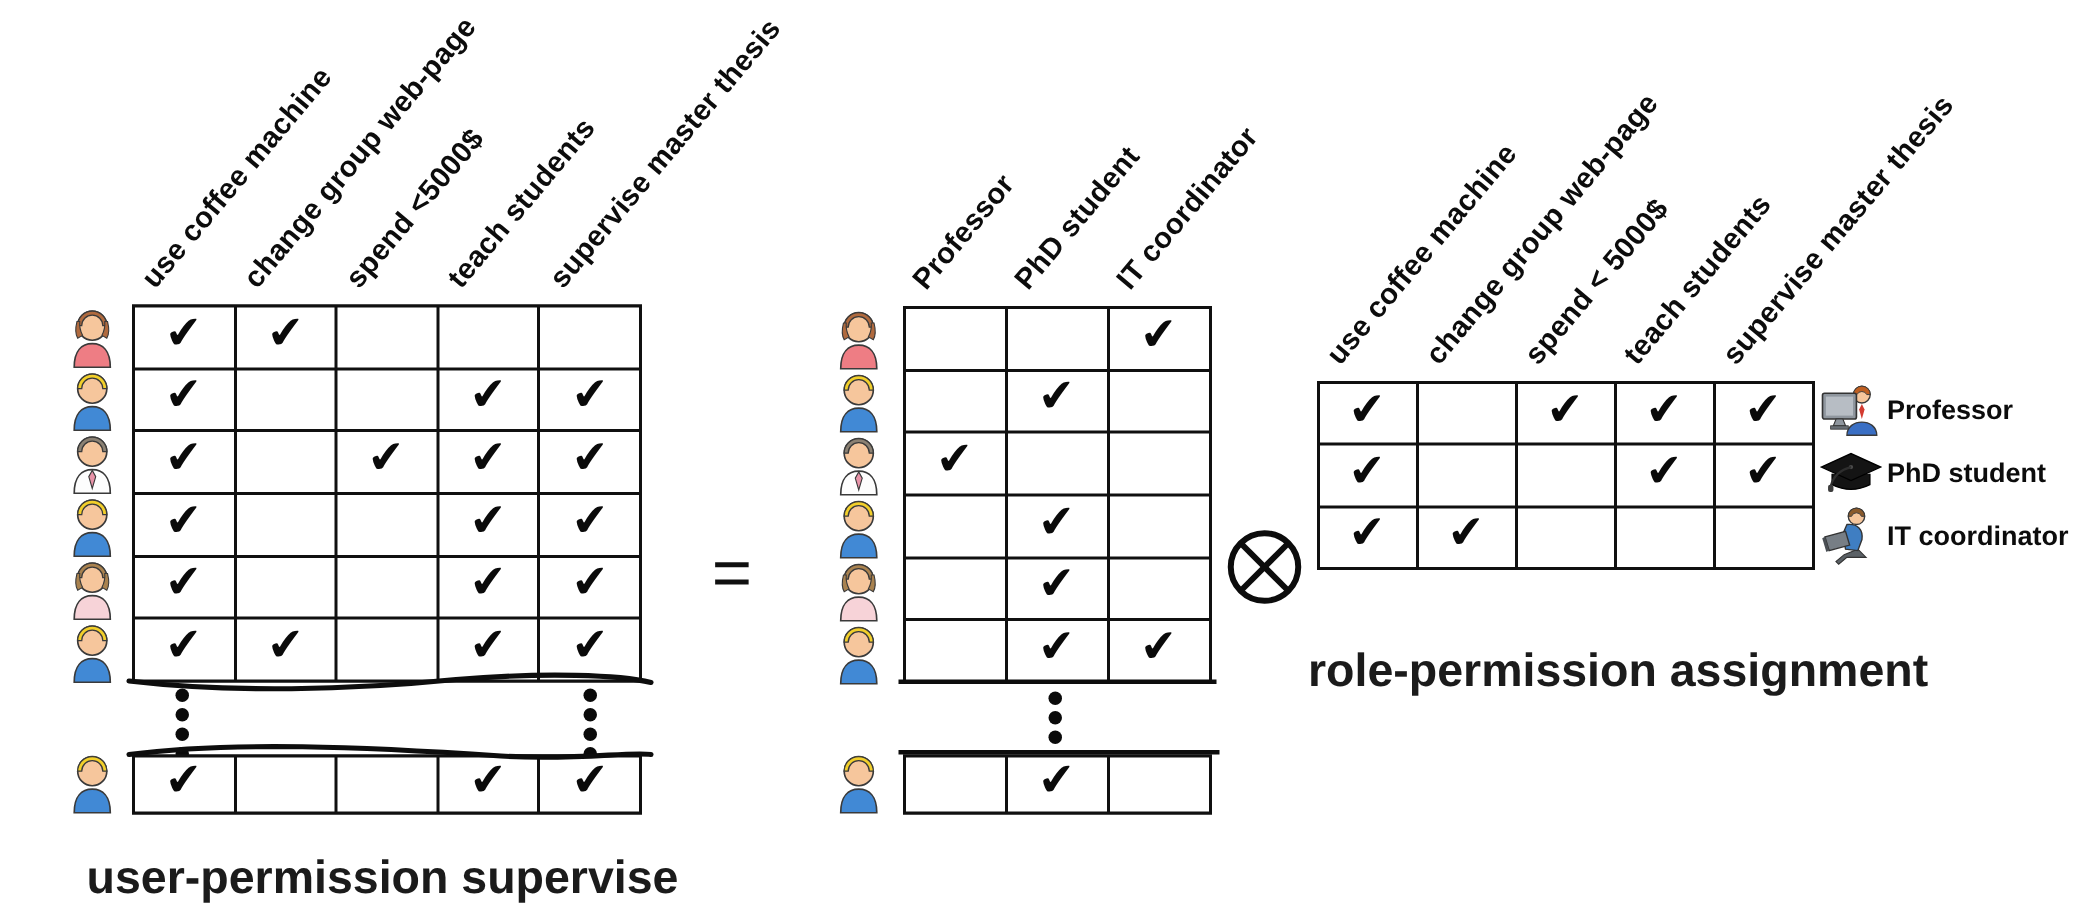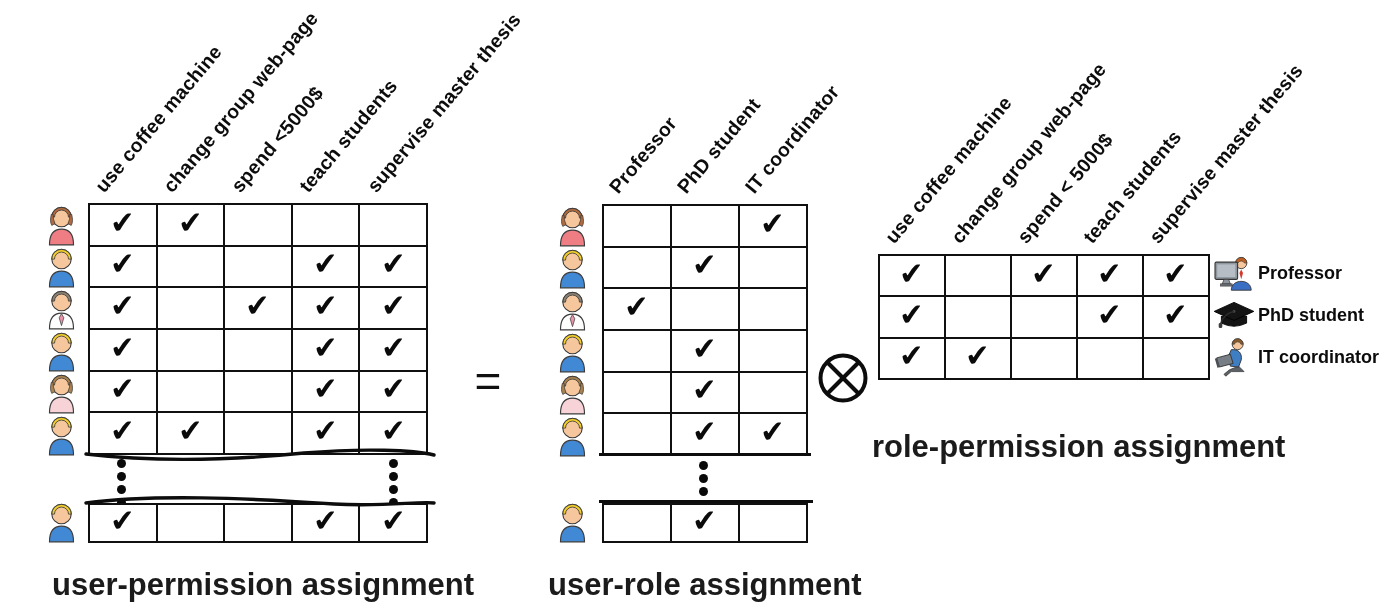--- a/index.html
+++ b/index.html
@@ -219,21 +219,21 @@
       <div class="cell">
         <span class="check">✔</span>
       </div>
     </div>
 
   <svg style="position:absolute;left:84px;top:446px;" width="352" height="62" viewBox="0 0 352 62">
     <path d="M2 8 C 70 16 150 14 220 7 C 280 2 330 4 350 9" stroke="#0d0d0d" stroke-width="3.4" fill="none" stroke-linecap="round"></path>
     <path d="M2 57 C 70 48 160 52 250 58 C 300 61 335 55 350 57" stroke="#0d0d0d" stroke-width="3.4" fill="none" stroke-linecap="round"></path>
   </svg>
 
-  <div class="caption center" style="left:52px;top:567px;width:406px;">user-permission assignment</div>
+  <div class="caption center" style="left:52px;top:567px;width:406px;">user-permission supervise</div>
 
   <div class="equals" style="left:466px;top:358px;width:44px;text-align:center;">=</div>
 
   <div class="headers" style="left:602px;top:198px;">
       <span class="colhead" style="left: 20px;">Professor</span>
       <span class="colhead" style="left: 88px;">PhD student</span>
       <span class="colhead" style="left: 156px;">IT coordinator</span>
     </div>
 
   <div class="avatar-col" style="left:551px;top:204px;">
@@ -348,21 +348,20 @@
   </svg>
     </div>
   <div class="grid" style="left: 602px; top: 503px; width: 206px; height: 40px; grid-template-columns: repeat(3, 1fr); grid-template-rows: repeat(1, 1fr);">
       <div class="cell"></div>
       <div class="cell">
         <span class="check">✔</span>
       </div>
       <div class="cell"></div>
     </div>
 
-  <div class="caption center" style="left:548px;top:567px;width:308px;">user-role assignment</div>
 
   <svg style="position:absolute;left:817px;top:352px;" width="52" height="52" viewBox="0 0 52 52">
     <circle cx="26" cy="26" r="22.5" fill="none" stroke="#0c0c0c" stroke-width="4"></circle>
     <line x1="10.5" y1="10.5" x2="41.5" y2="41.5" stroke="#0c0c0c" stroke-width="4"></line>
     <line x1="41.5" y1="10.5" x2="10.5" y2="41.5" stroke="#0c0c0c" stroke-width="4"></line>
   </svg>
 
   <div class="headers" style="left:878px;top:248px;">
       <span class="colhead" style="left: 20px;">use coffee machine</span>
       <span class="colhead" style="left: 86px;">change group web-page</span>

